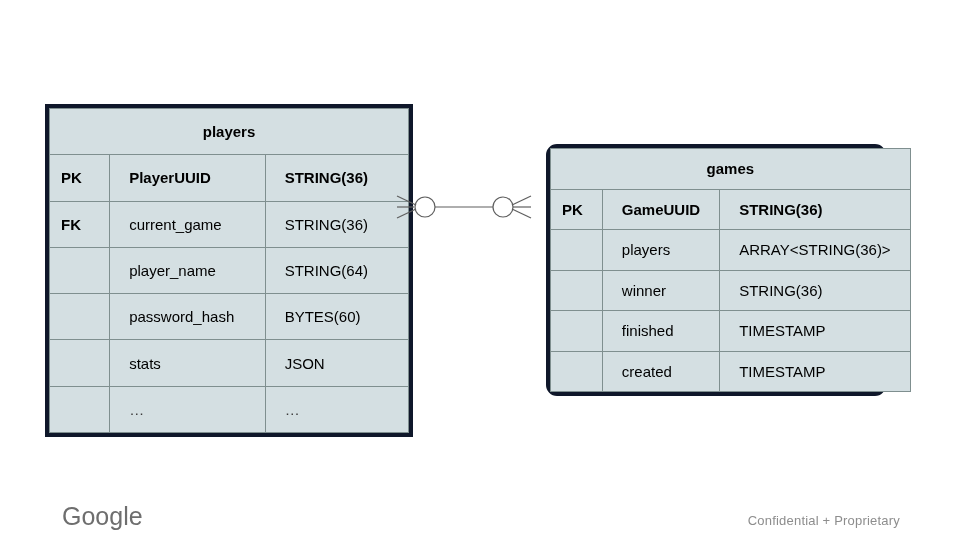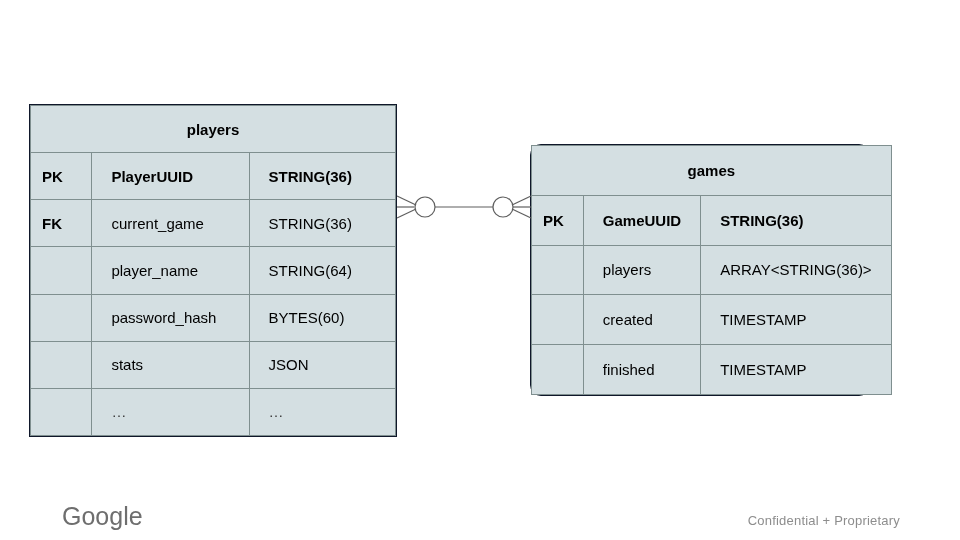--- a/index.html
+++ b/index.html
@@ -15,23 +15,24 @@
   #slide {
     position: relative;
     width: 960px;
     height: 540px;
     background: #ffffff;
   }
 
   
   .entity {
     position: absolute;
-    border: 1px solid #0f172a;
+    border: 4px solid #0f172a;
     border-collapse: collapse;
     background: #d4dfe2;
+    margin-left: 16px;
   }
 
   .entity table {
     border-collapse: collapse;
     width: 100%;
     height: 100%;
   }
 
   .entity td {
     border: 1px solid #7f8f8f;
@@ -179,26 +180,31 @@
           <td class="bold">GameUUID</td>
           <td class="bold">STRING(36)</td>
         </tr>
         <tr>
           <td class="keycol"></td>
           <td>players</td>
           <td>ARRAY&lt;STRING(36)&gt;</td>
         </tr>
         <tr>
           <td class="keycol"></td>
+          <td>winner</td>
+          <td>STRING(36)</td>
+        </tr>
+        <tr>
+          <td class="keycol"></td>
+          <td>finished</td>
+          <td>TIMESTAMP</td>
+        </tr>
+        <tr>
+          <td class="keycol"></td>
           <td>created</td>
-          <td>TIMESTAMP</td>
-        </tr>
-        <tr>
-          <td class="keycol"></td>
-          <td>finished</td>
           <td>TIMESTAMP</td>
         </tr>
       </tbody>
     </table>
   </div>
 
   <svg id="relationship" viewBox="0 0 148 50">
     <g fill="none" stroke="#5f5f5f" stroke-width="1.2">
 
       <path d="M7,25 L24,25"></path>

